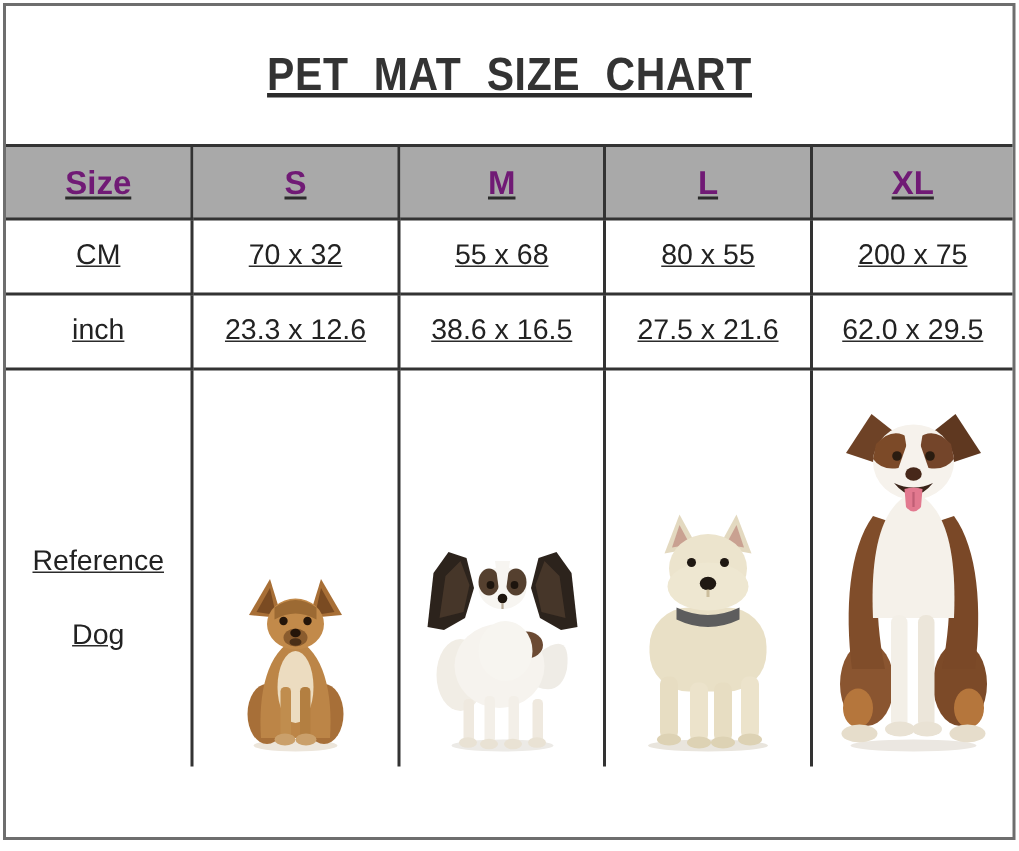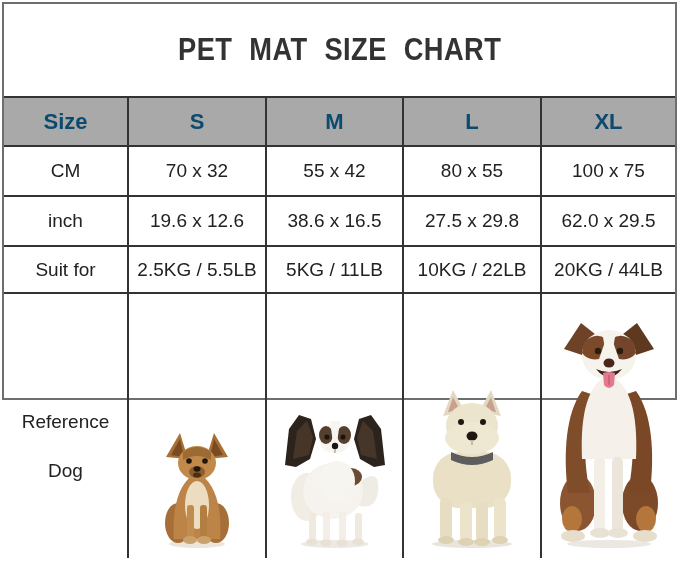--- a/index.html
+++ b/index.html
@@ -5,31 +5,31 @@
   :root{
     --header-bg:#a9a9a9;
     --grid-line:#333333;
     --outer-border:#6e6e6e;
     --text:#2b2b2b;
     --background:#ffffff;
   }
   *{margin:0;padding:0;box-sizing:border-box;}
   html,body{width:679px;height:567px;background:var(--background);
     font-family:"Liberation Sans",sans-serif;color:var(--text);overflow:hidden;}
-  .chart-wrap{width:675px;height:398px;margin:2px auto 0 auto;
-    border:2px solid var(--outer-border);background:#fff;}
+  .chart-wrap{width:675px;height:558px;margin:2px auto 0 auto;
+    border:2px solid var(--outer-border);background:#fff;text-decoration:underline;}
   .title-bar{height:94px;display:flex;align-items:center;justify-content:center;
     border-bottom:2px solid var(--grid-line);}
   .title-bar h1{font-size:31px;font-weight:bold;letter-spacing:.5px;word-spacing:10px;
     transform:scaleX(.88);color:#333;white-space:nowrap;}
   table{width:100%;border-collapse:collapse;table-layout:fixed;border-style:hidden;}
   th,td{border:2px solid var(--grid-line);text-align:center;vertical-align:middle;
     font-size:19px;color:#222;overflow:hidden;}
   thead th{background:var(--header-bg);height:48px;font-size:22px;font-weight:bold;
-    transform:none;color:#0c4a6e;}
+    transform:none;color:#701a75;}
   tr.row-cm td,tr.row-inch td{height:50px;text-align:center;}
   tr.row-suit td{height:47px;}
   tr.row-dogs td{height:265px;vertical-align:bottom;padding-bottom:0;}
   tr.row-dogs td.ref-label{vertical-align:middle;}
   .ref-label div{font-size:19px;line-height:1;}
   .ref-line1{margin-bottom:30px;margin-top:40px;}
   .dog-box{display:flex;align-items:flex-end;justify-content:center;height:100%;}
   .dog-box svg{display:block;margin-bottom:9px;}
 </style>
 </head>
@@ -54,37 +54,30 @@
         <th>S</th>
         <th>M</th>
         <th>L</th>
         <th>XL</th>
       </tr>
     </thead>
     <tbody>
       <tr class="row-cm">
         <td>CM</td>
         <td>70 x 32</td>
-        <td>55 x 42</td>
+        <td>55 x 68</td>
         <td>80 x 55</td>
-        <td>100 x 75</td>
+        <td>200 x 75</td>
       </tr>
       <tr class="row-inch">
         <td>inch</td>
-        <td>19.6 x 12.6</td>
+        <td>23.3 x 12.6</td>
         <td>38.6 x 16.5</td>
-        <td>27.5 x 29.8</td>
+        <td>27.5 x 21.6</td>
         <td>62.0 x 29.5</td>
-      </tr>
-      <tr class="row-suit">
-        <td>Suit for</td>
-        <td>2.5KG / 5.5LB</td>
-        <td>5KG / 11LB</td>
-        <td>10KG / 22LB</td>
-        <td>20KG / 44LB</td>
       </tr>
 
       <tr class="row-dogs">
         <td class="ref-label">
           <div class="ref-line1">Reference</div>
           <div>Dog</div>
         </td>
 
         <td>
           <div class="dog-box">

